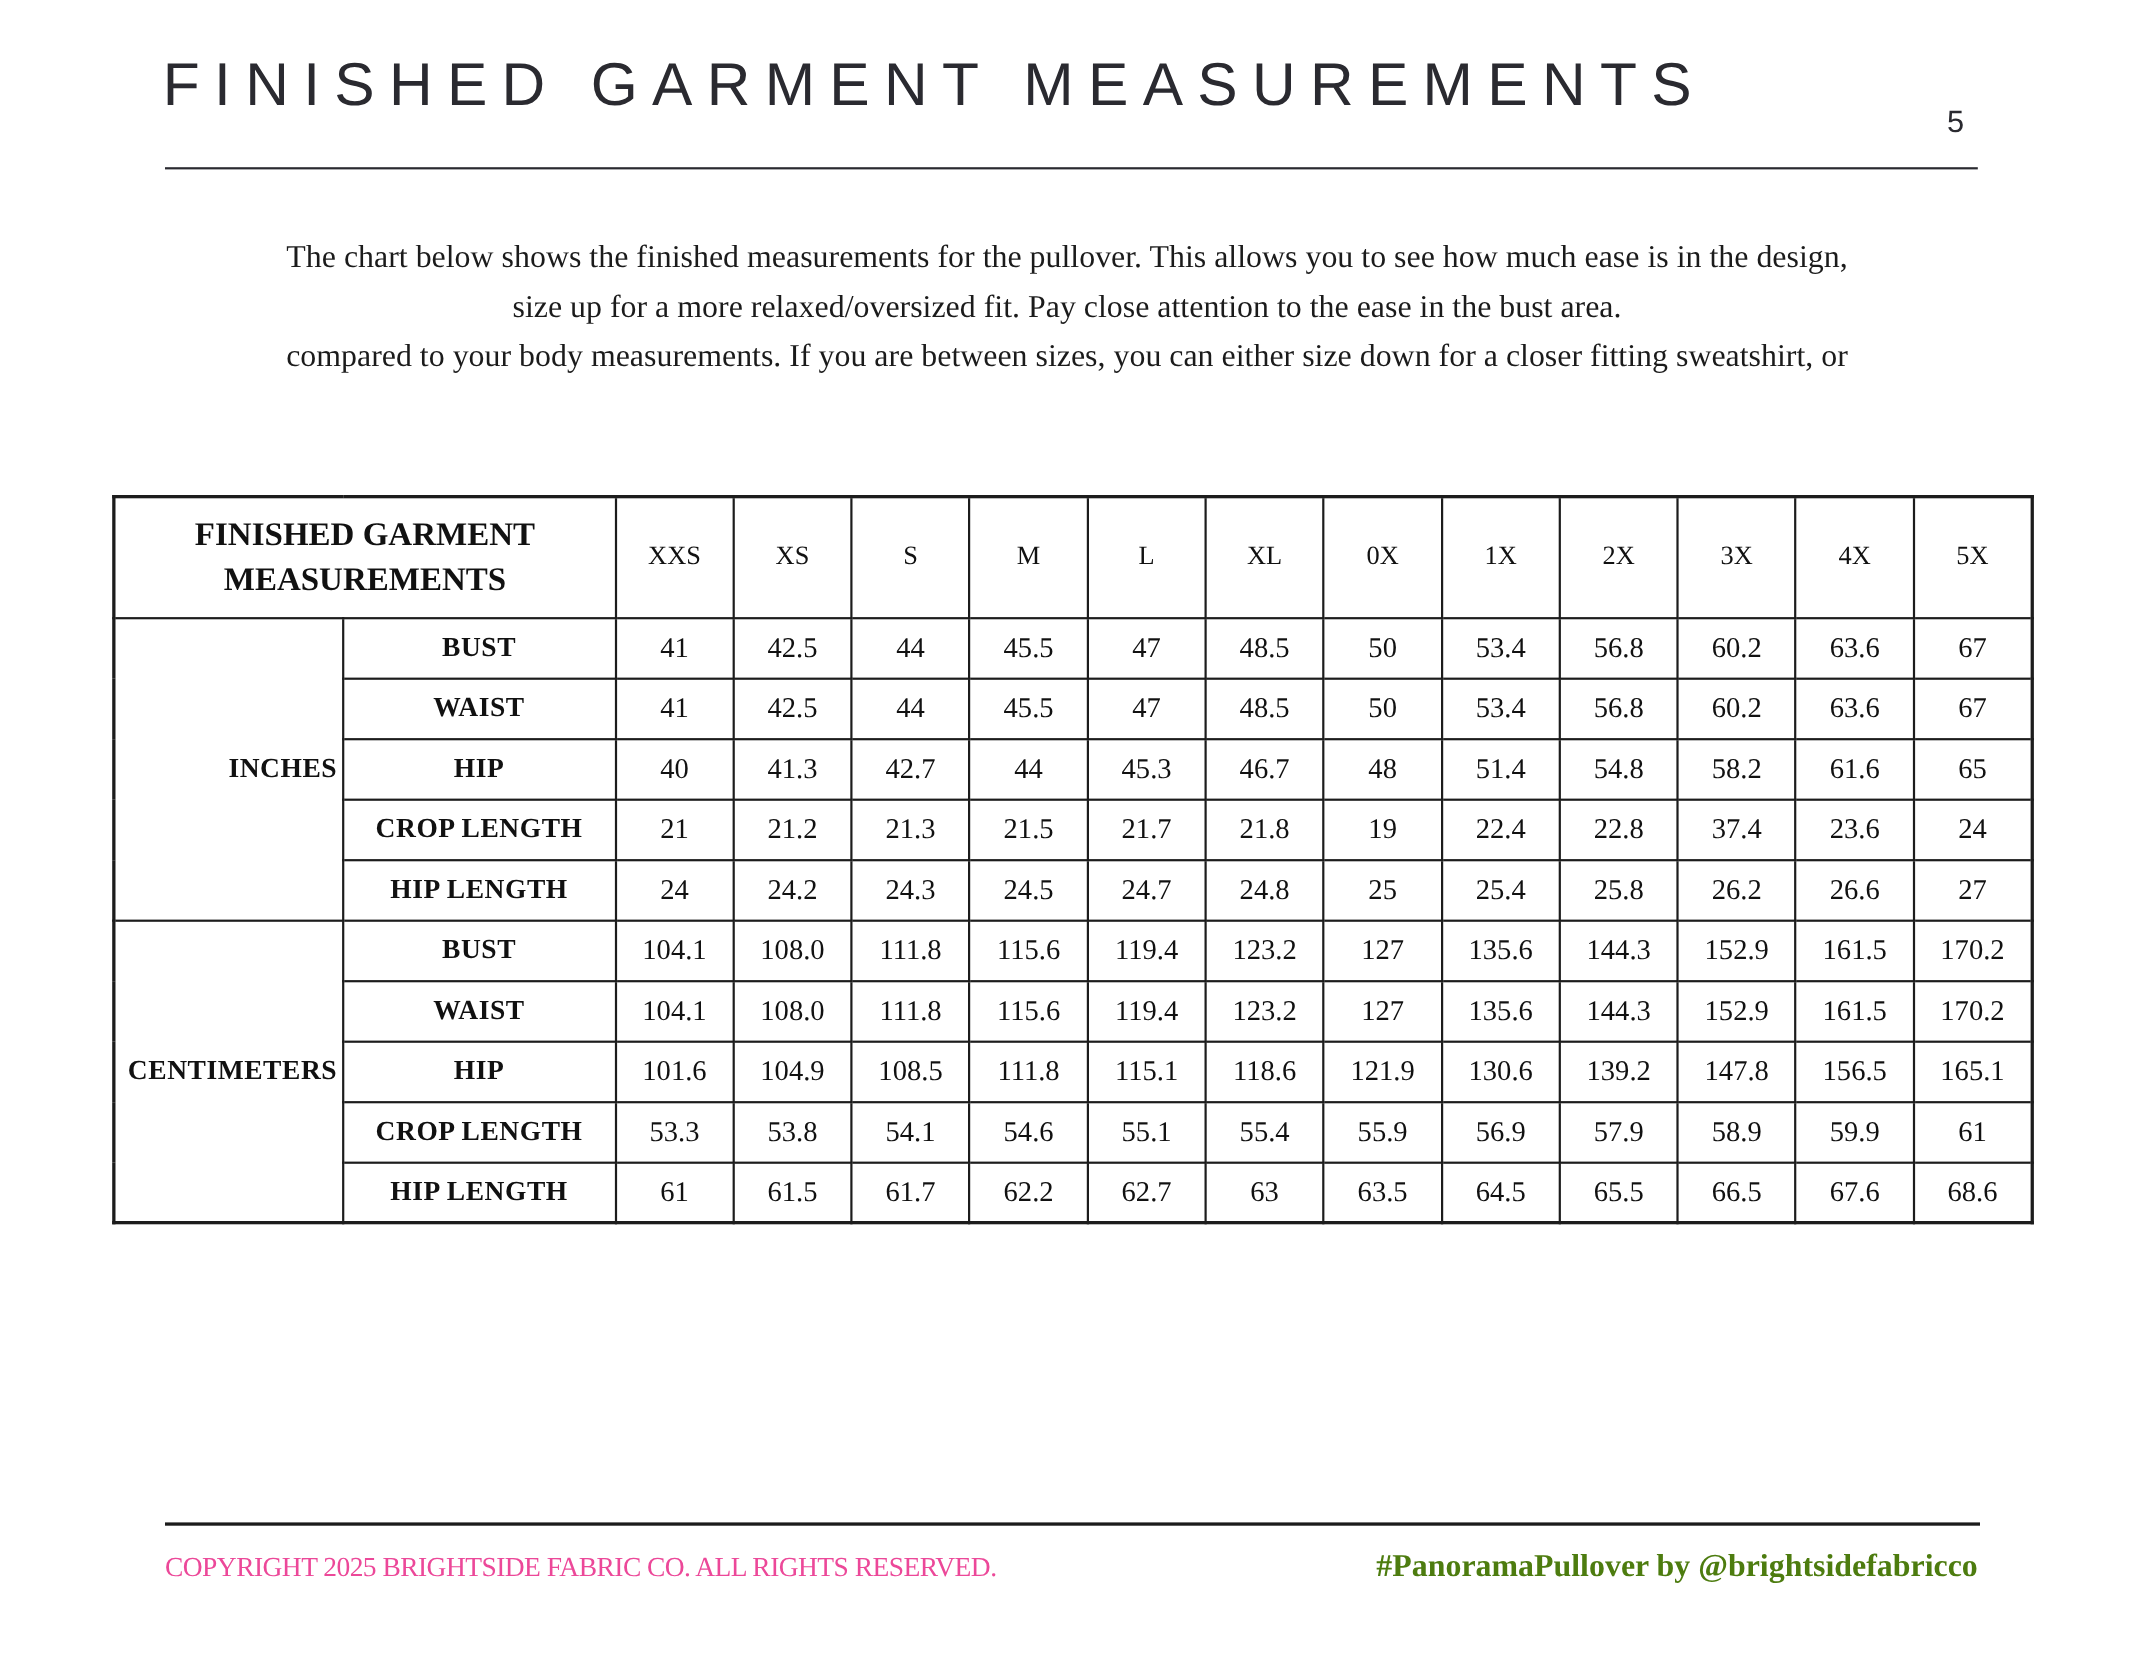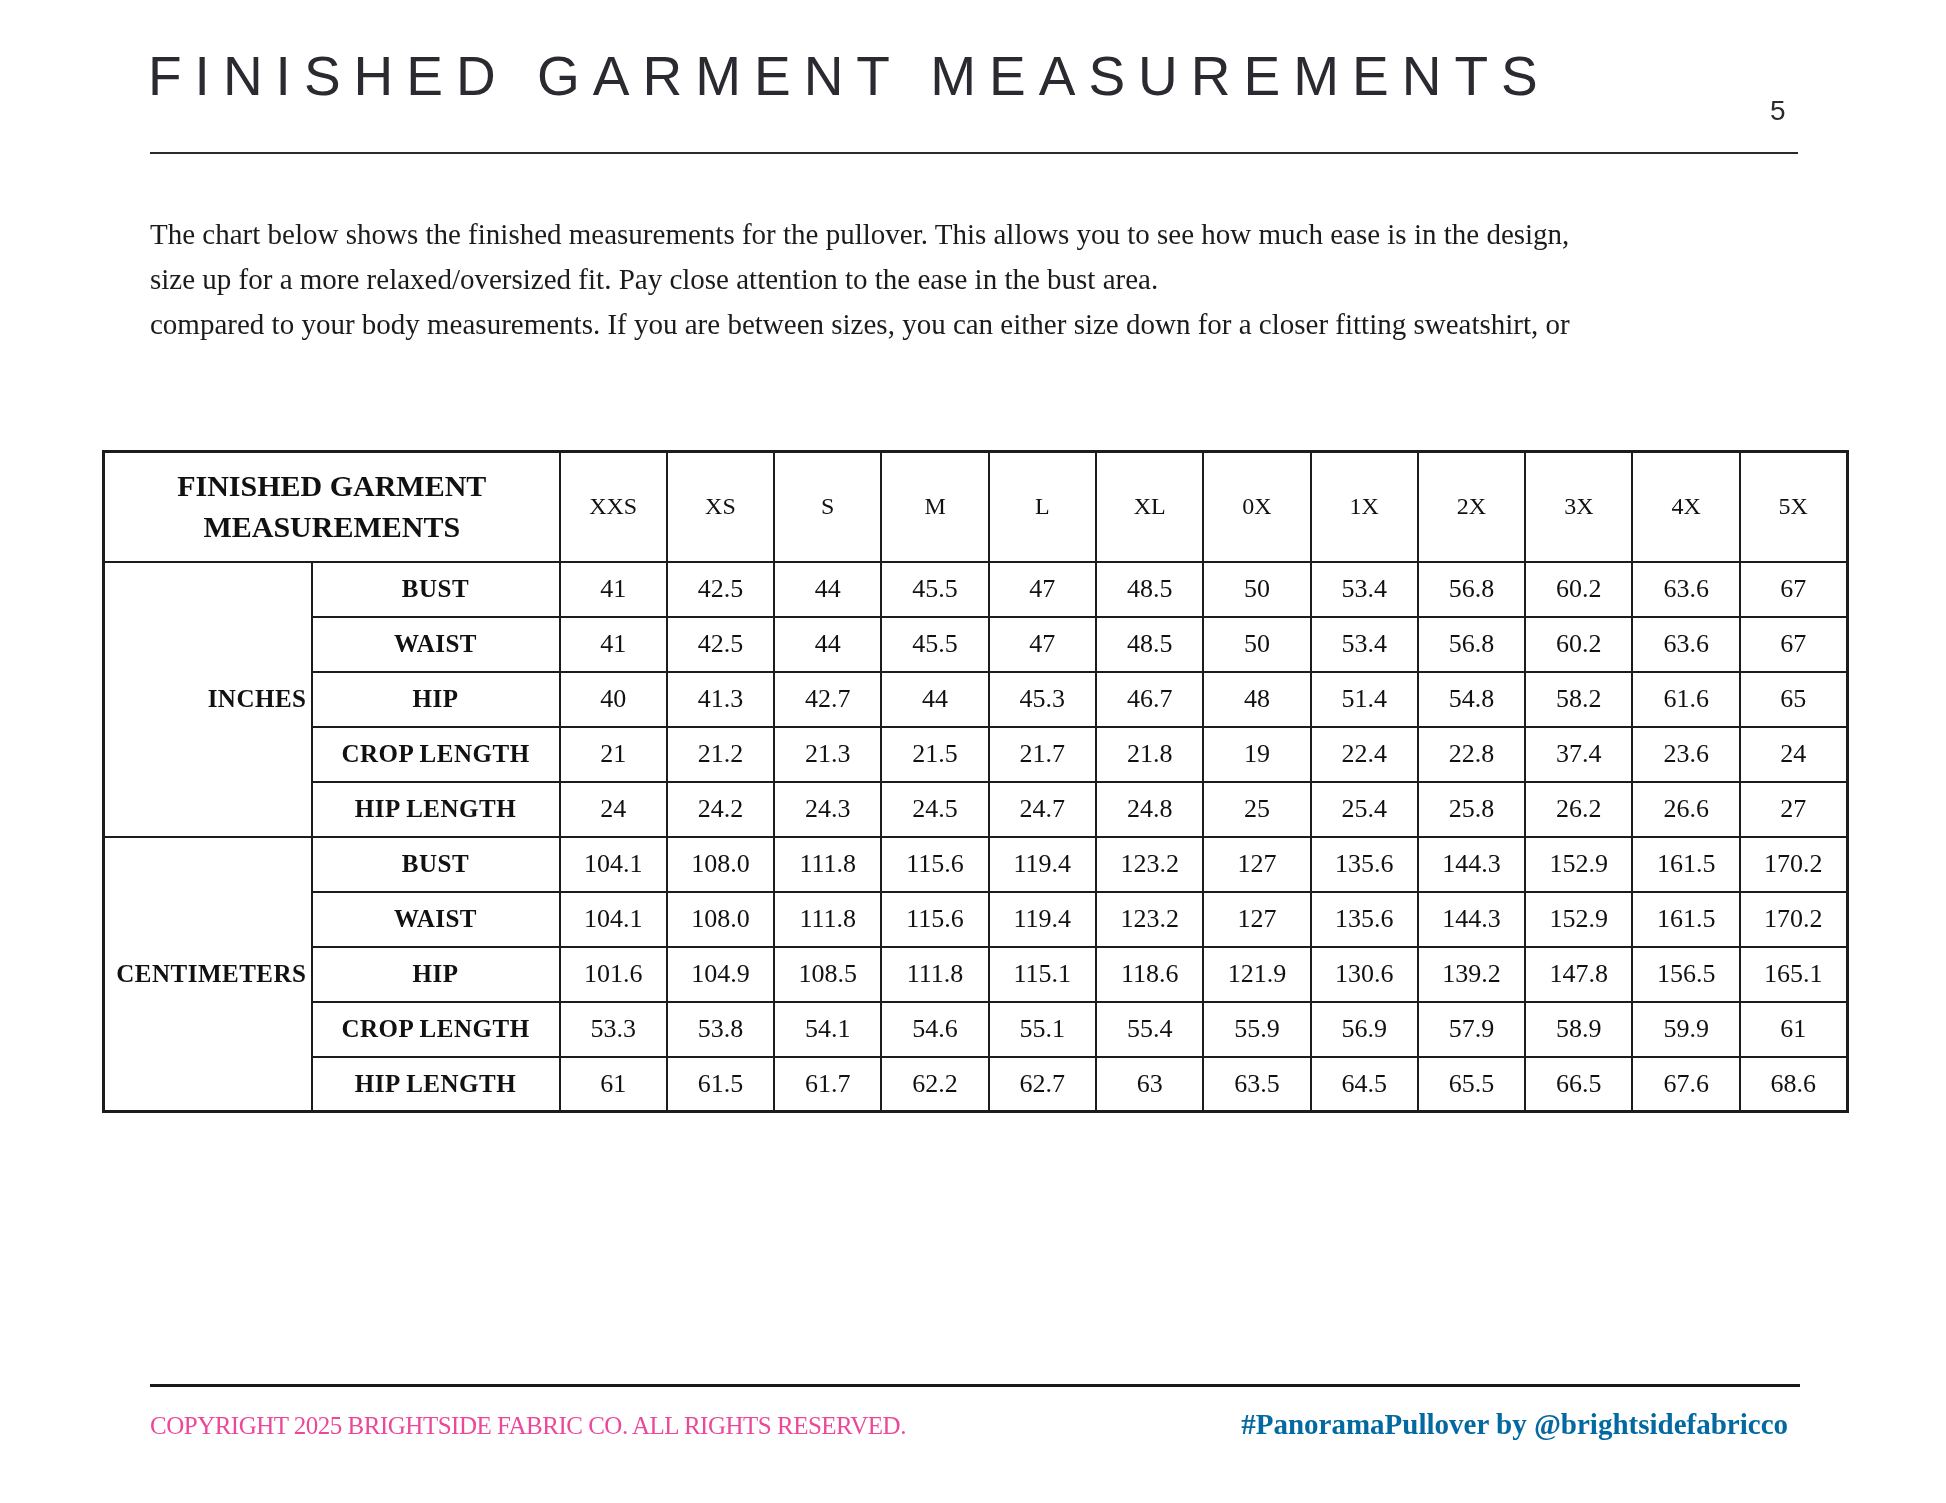--- a/index.html
+++ b/index.html
@@ -38,21 +38,21 @@
   }
 
   
   .intro {
     position: absolute;
     left: 150px; top: 212px;
     width: 1640px;
     font-size: 29px;
     color: #1b1b1b;
   }
-  .intro-line { line-height: 45px; }
+  .intro-line { line-height: 45px; text-align: center; }
 
   
   .table-wrap {
     position: absolute;
     left: 102px; top: 450px;
   }
   table {
     border-collapse: collapse;
     table-layout: fixed;
     width: 1744px;
@@ -105,24 +105,24 @@
   .footer-copyright {
     position: absolute;
     left: 150px; top: 1412px;
     font-size: 25px;
     letter-spacing: -0.5px;
     color: #ec4899;
     white-space: nowrap;
   }
   .footer-credit {
     position: absolute;
-    top: 1408px; right: 158px;
+    top: 1408px; right: 148px;
     font-size: 29px;
     font-weight: bold;
-    color: #0369a1;
+    color: #4d7c0f;
     white-space: nowrap;
   }
 </style>
 </head>
 <body>
 
 <h1 class="page-title">FINISHED GARMENT MEASUREMENTS</h1>
 <div class="page-number">5</div>
 <div class="title-rule"></div>
 

